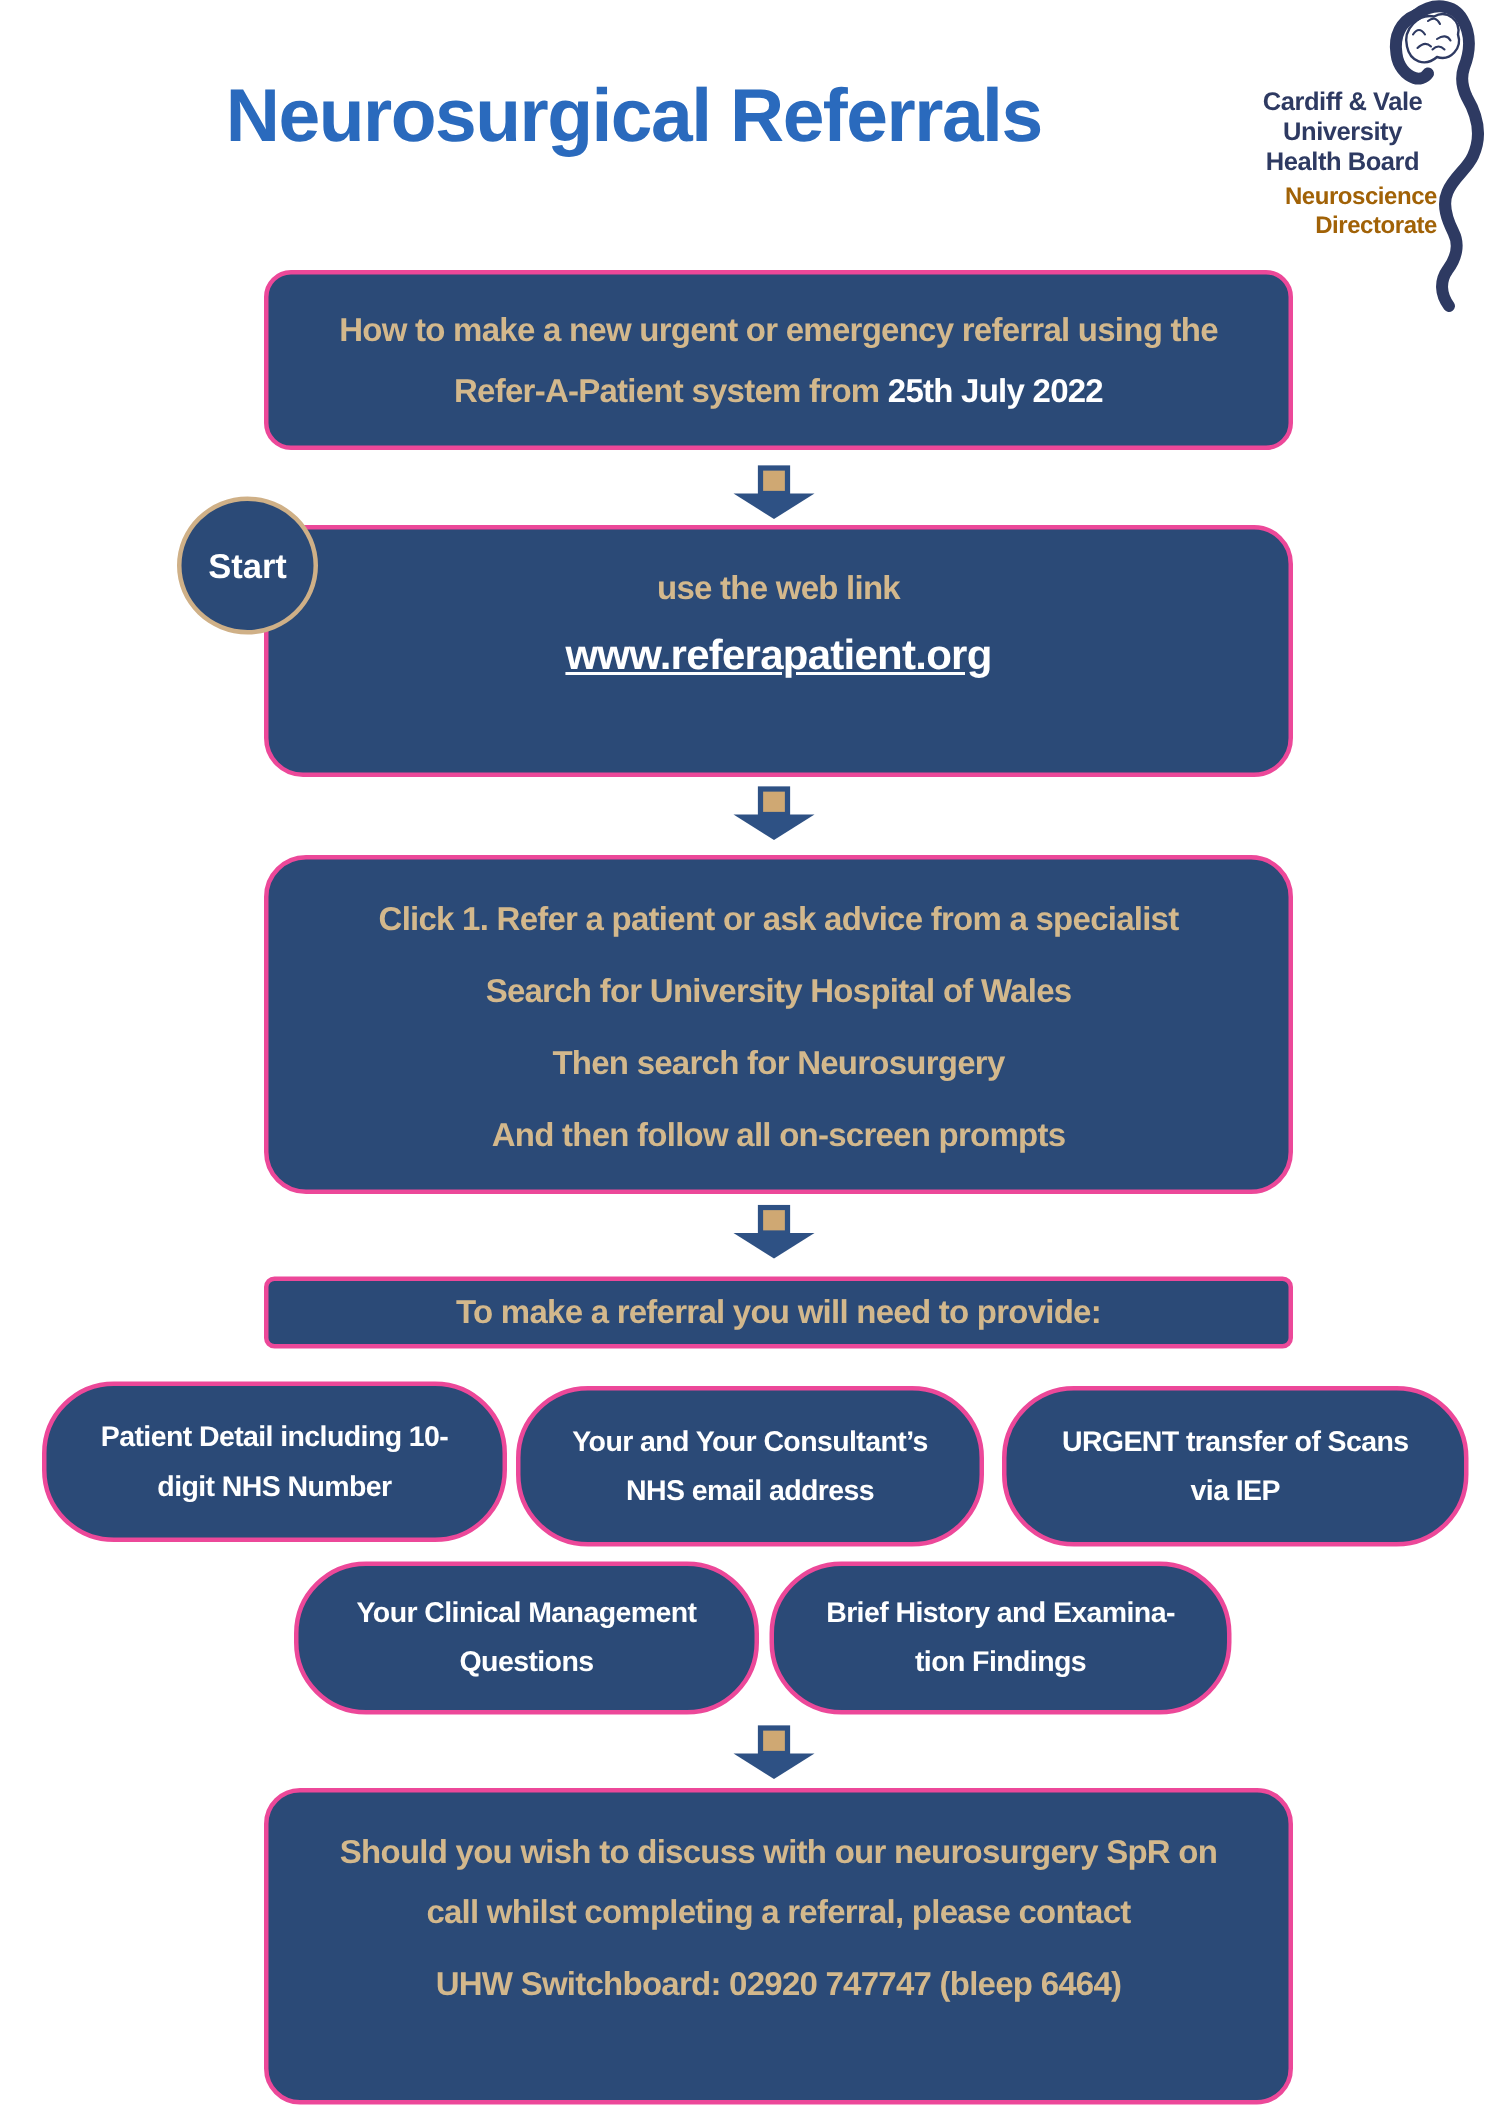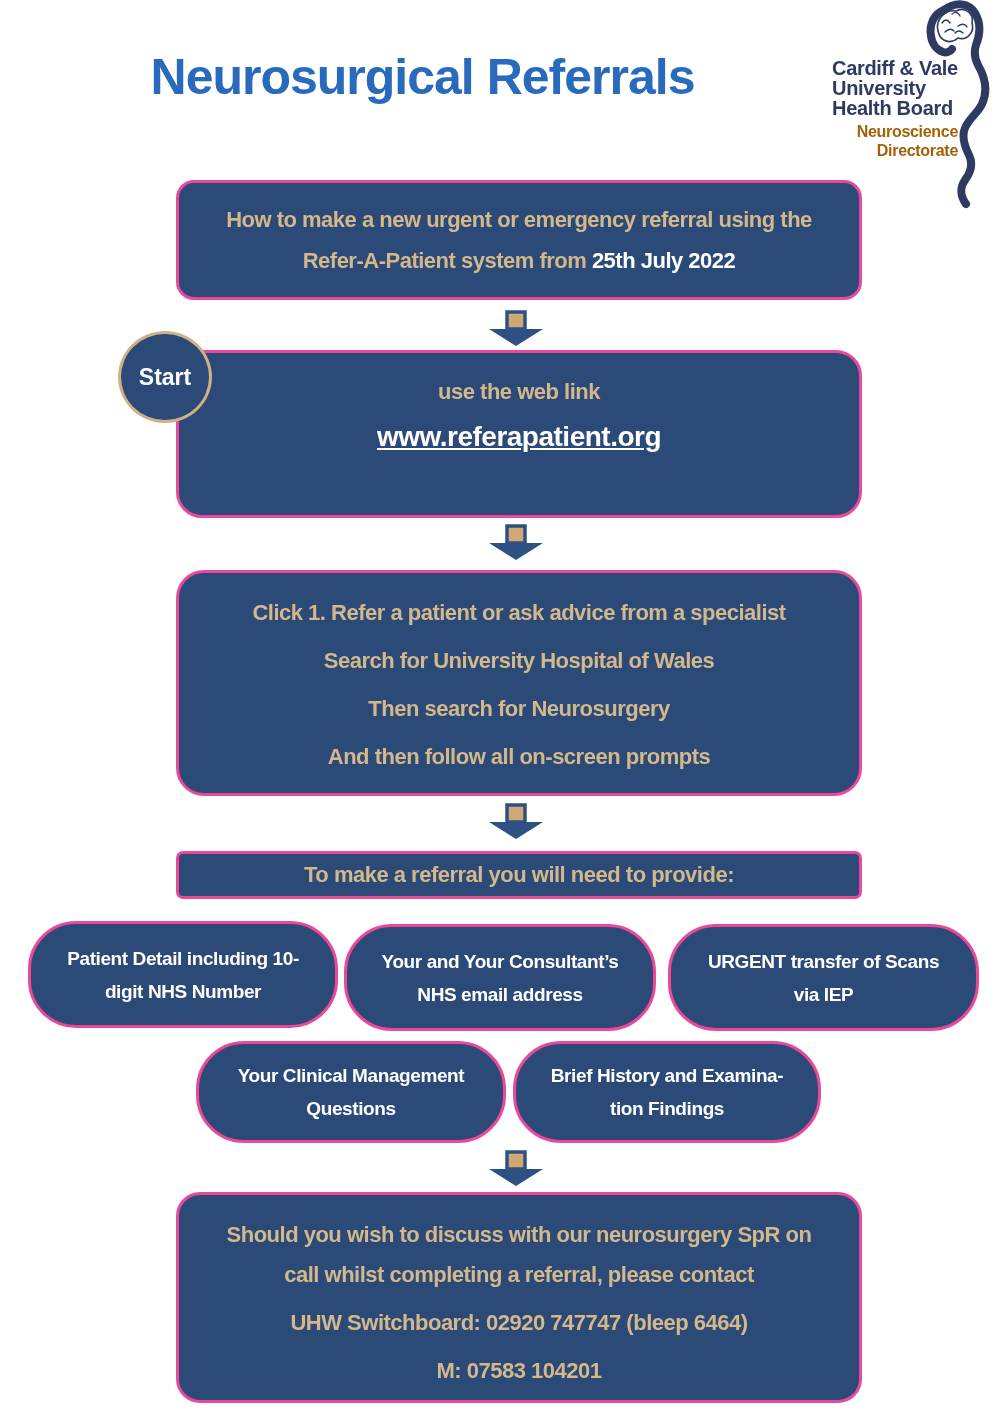--- a/index.html
+++ b/index.html
@@ -7,22 +7,22 @@
     position:relative;width:1000px;height:1414px;background:#ffffff;
     font-family:"Liberation Sans",sans-serif;font-weight:bold;overflow:hidden;
   }
   .title{
     position:absolute;left:0;top:48px;width:845px;text-align:center;
     font-size:50px;letter-spacing:-1px;color:#2a6abd;white-space:nowrap;
   }
   
   .logo{position:absolute;left:832px;top:0;width:168px;height:212px;}
   .logo-org{
-    position:absolute;left:0;top:58px;width:126px;text-align:left;
-    color:#2e3a62;font-size:20px;line-height:20px;letter-spacing:-0.3px;
+    position:absolute;left:0;top:58px;width:126px;text-align:center;
+    color:#2e3a62;font-size:17px;line-height:20px;letter-spacing:-0.3px;
   }
   .logo-dept{
     position:absolute;left:0;top:122px;width:126px;text-align:right;
     color:#a16207;font-size:16px;line-height:19px;letter-spacing:-0.3px;
   }
   .logo-svg{position:absolute;right:0;top:0;}
   
   .navybox{
     position:absolute;box-sizing:border-box;background:#2b4a77;
     border:3px solid #ec4899;color:#d3b88c;text-align:center;
@@ -160,16 +160,15 @@
 
   <svg class="arrow arrow4" viewBox="0 0 60 38">
     <rect x="21" y="2" width="18" height="17" fill="#cfa873" stroke="#2e5184" stroke-width="3.5"></rect>
     <polygon points="3,19 57,19 30,36" fill="#2e5184"></polygon>
   </svg>
 
   <div class="navybox box5">
     <div class="ln">Should you wish to discuss with our neurosurgery SpR on</div>
     <div class="ln">call whilst completing a referral, please contact</div>
     <div class="ln gap">UHW Switchboard: 02920 747747 (bleep 6464)</div>
-    <div class="ln gap">M: 07583 104201</div>
   </div>
 
 </div>
 
 </body></html>

